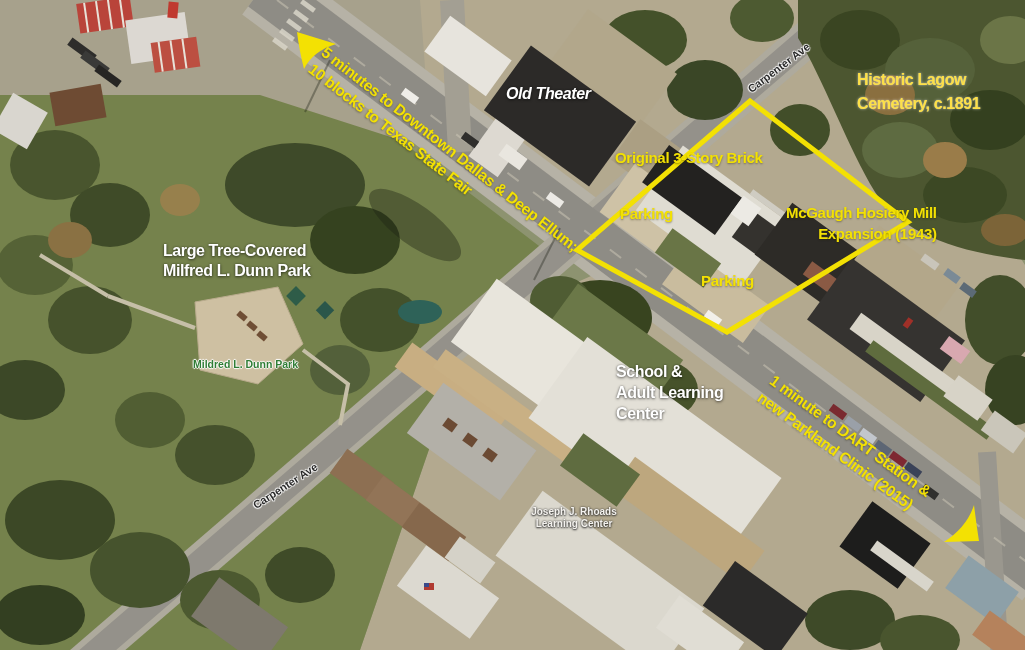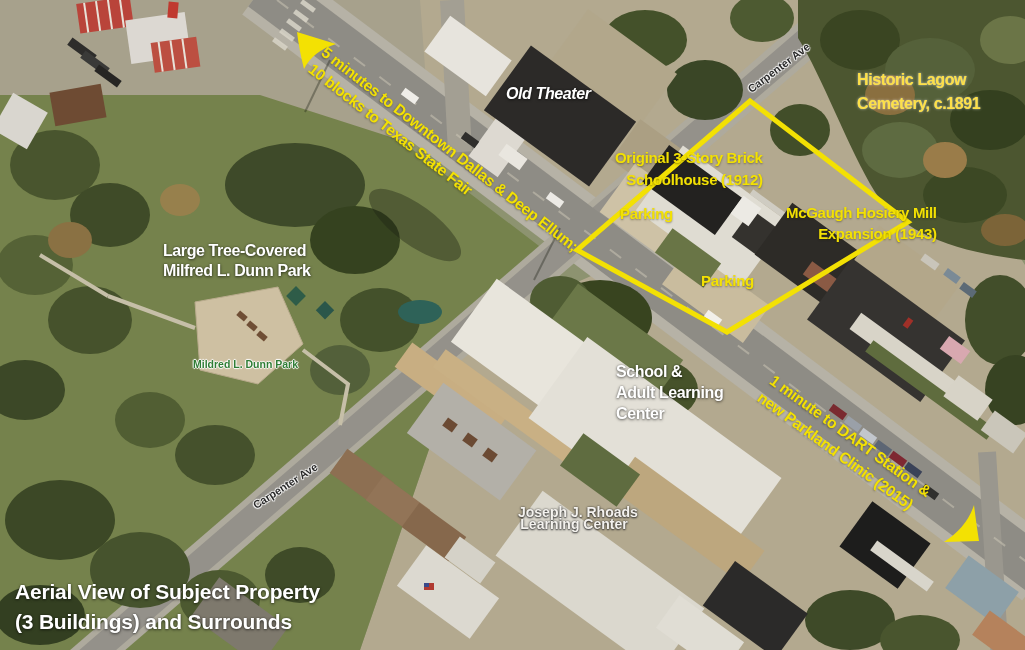--- a/index.html
+++ b/index.html
@@ -19,21 +19,21 @@
   .route{font-size:15.5px;line-height:21px;letter-spacing:-0.3px;transform-origin:0 0;}
   .street{
     font-size:11px;font-weight:bold;color:#2b2b2b;transform-origin:0 50%;
     text-shadow:-1px 0 1px #fff,1px 0 1px #fff,0 -1px 1px #fff,0 1px 1px #fff;
   }
   .poi-green{
     font-size:10.5px;font-weight:bold;color:#2f7d35;
     text-shadow:-1px 0 1px #fff,1px 0 1px #fff,0 -1px 1px #fff,0 1px 1px #fff;
   }
   .poi-white{
-    font-size:14px;font-weight:bold;color:#f4f2ee;text-align:center;line-height:12px;
+    font-size:10px;font-weight:bold;color:#f4f2ee;text-align:center;line-height:12px;
     text-shadow:0 0 2px rgba(40,40,40,.9),0 1px 2px rgba(40,40,40,.9);
   }
 </style>
 </head>
 <body>
 
 <div class="stage">
 
   <svg width="1025" height="650" viewBox="0 0 1025 650">
 
@@ -262,35 +262,30 @@
     <span>Center</span>
   </div>
 
   <div class="lbl white sz16" style="left:163px;top:241px;">
     <span>Large Tree-Covered</span>
     <span>Milfred L. Dunn Park</span>
   </div>
 
   <div class="lbl yellow sz15" style="left:615px;top:147px;line-height:22px;">
     <span>Original 3-Story Brick</span>
-    <span>Schoolhouse (1912)</span>
   </div>
 
   <div class="lbl yellow sz15" style="left:786px;top:202px;line-height:21px;">
     <span>McGaugh Hosiery Mill</span>
     <span>Expansion (1943)</span>
   </div>
 
   <div class="lbl yellow sz15" style="left:620px;top:204px;">Parking</div>
   <div class="lbl yellow sz15" style="left:701px;top:271px;">Parking</div>
 
-  <div class="lbl white title" style="left:15px;top:577px;">
-    <span>Aerial View of Subject Property</span>
-    <span>(3 Buildings) and Surrounds</span>
-  </div>
 
   <div class="lbl street" style="left:749px;top:80px;transform:rotate(-37deg);">Carpenter Ave</div>
   <div class="lbl street" style="left:254px;top:496px;transform:rotate(-33deg);">Carpenter Ave</div>
 
   <div class="lbl poi-green" style="left:193px;top:354px;">Mildred L. Dunn Park</div>
 
   <div class="lbl poi-white" style="left:518px;top:506px;width:112px;">
     <span>Joseph J. Rhoads</span>
     <span>Learning Center</span>
   </div>

